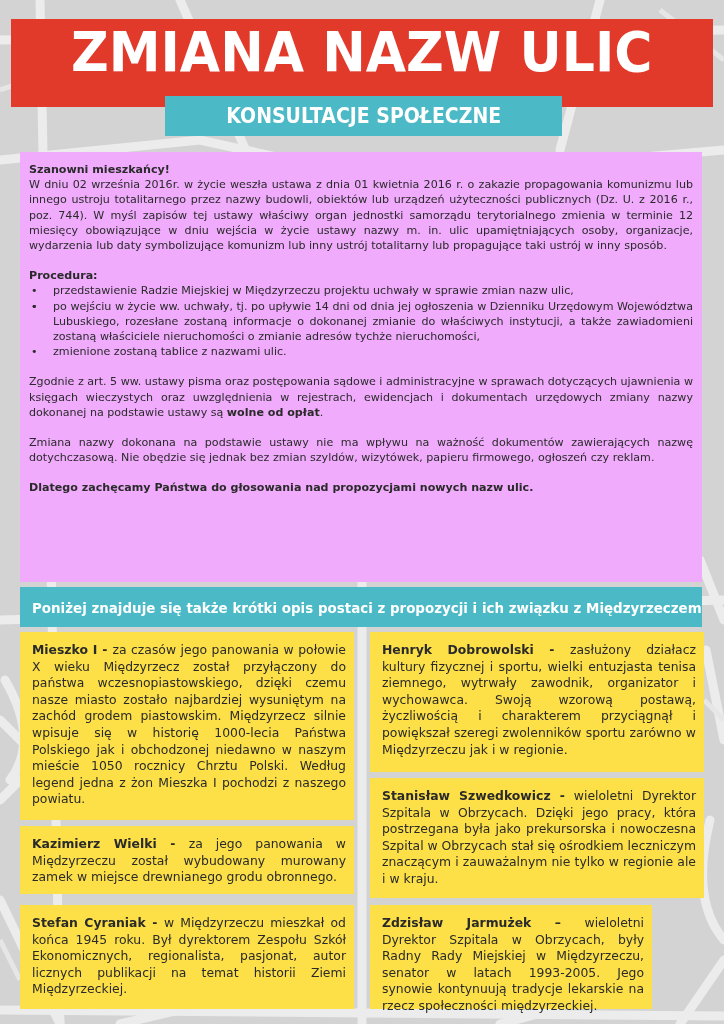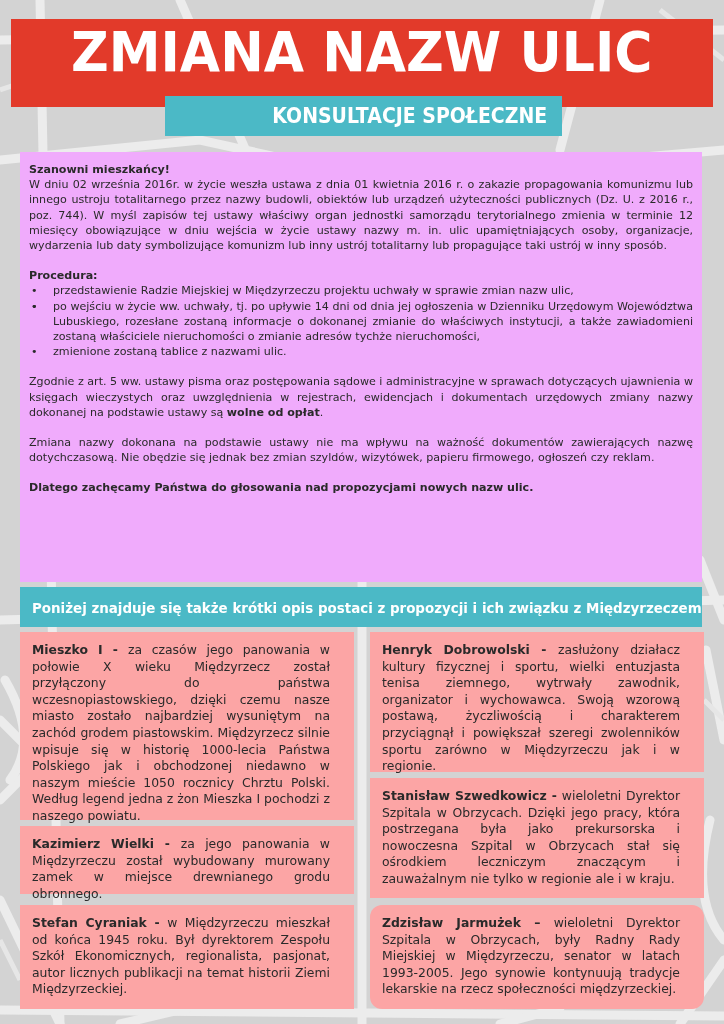--- a/index.html
+++ b/index.html
@@ -16,21 +16,21 @@
     display:flex; align-items:center; justify-content:center;
   }
   .title-text {
     color:#fff; font-family:"DejaVu Sans", sans-serif; font-weight:bold;
     font-size:56px; letter-spacing:0px; line-height:1; margin-top:-22px;
     transform:scaleX(0.93); white-space:nowrap;
   }
   .subtitle-banner {
     position:absolute; left:165px; top:96px; width:397px; height:40px;
     background:#4bb9c6; z-index:3;
-    display:flex; align-items:center; justify-content:flex-end;
+    display:flex; align-items:center; justify-content:center;
   }
   .subtitle-text {
     color:#fff; font-weight:bold; font-size:21px; white-space:nowrap;
     transform:scaleX(0.9);
   }
   .intro-box {
     position:absolute; left:20px; top:152px; width:682px; height:430px;
     background:#f0abfc; z-index:2; box-sizing:border-box;
     padding:10px 9px 8px 9px;
     font-size:11.1px; line-height:15.2px; text-align:justify;
@@ -41,22 +41,22 @@
   ul.proc { margin:0; padding:0; list-style:none; }
   ul.proc li { position:relative; padding-left:24px; }
   ul.proc li .bullet { position:absolute; left:2px; top:0; }
   .section-banner {
     position:absolute; left:20px; top:587px; width:682px; height:40px;
     background:#4bb9c6; z-index:3;
     display:flex; align-items:center; padding-left:12px; box-sizing:border-box;
   }
   .section-text { color:#fff; font-weight:bold; font-size:14.6px; white-space:nowrap; transform:scaleX(0.92); transform-origin:left center; }
   .card {
-    position:absolute; background:#fca5a5; z-index:2; box-sizing:border-box;
-    padding:10px 24px 8px 12px;
+    position:absolute; background:#fde047; z-index:2; box-sizing:border-box;
+    padding:10px 8px 8px 12px;
     font-size:12.4px; line-height:16.6px; text-align:justify;
   }
   .card .name { font-weight:bold; }
 </style>
 </head>
 <body>
 
 <svg class="bg-map" viewBox="0 0 724 1024" xmlns="http://www.w3.org/2000/svg">
   <rect x="0" y="0" width="724" height="1024" fill="#d3d3d3"></rect>
   <g stroke="#ececec" stroke-width="9" fill="none" stroke-linecap="round">
@@ -129,15 +129,15 @@
 </div>
 
 <div class="card" style="left:370px; top:632px; width:334px; height:140px;">
   <span class="name">Henryk Dobrowolski</span><span class="name"> - </span><span>zasłużony działacz kultury fizycznej i sportu, wielki entuzjasta tenisa ziemnego, wytrwały zawodnik, organizator i wychowawca. Swoją wzorową postawą, życzliwością i charakterem przyciągnął i powiększał szeregi zwolenników sportu zarówno w Międzyrzeczu jak i w regionie.</span>
 </div>
 
 <div class="card" style="left:370px; top:778px; width:334px; height:120px;">
   <span class="name">Stanisław Szwedkowicz</span><span class="name"> - </span><span>wieloletni Dyrektor Szpitala w Obrzycach. Dzięki jego pracy, która postrzegana była jako prekursorska i nowoczesna Szpital w Obrzycach stał się ośrodkiem leczniczym znaczącym i zauważalnym nie tylko w regionie ale i w kraju.</span>
 </div>
 
-<div class="card" style="left:370px; top:905px; width:334px; height:104px;border-radius:12px;">
+<div class="card" style="left:370px; top:905px; width:282px; height:104px;">
   <span class="name">Zdzisław Jarmużek</span><span class="name"> – </span><span>wieloletni Dyrektor Szpitala w Obrzycach, były Radny Rady Miejskiej w Międzyrzeczu, senator w latach 1993-2005. Jego synowie kontynuują tradycje lekarskie na rzecz społeczności międzyrzeckiej.</span>
 </div>
 
 </body></html>

